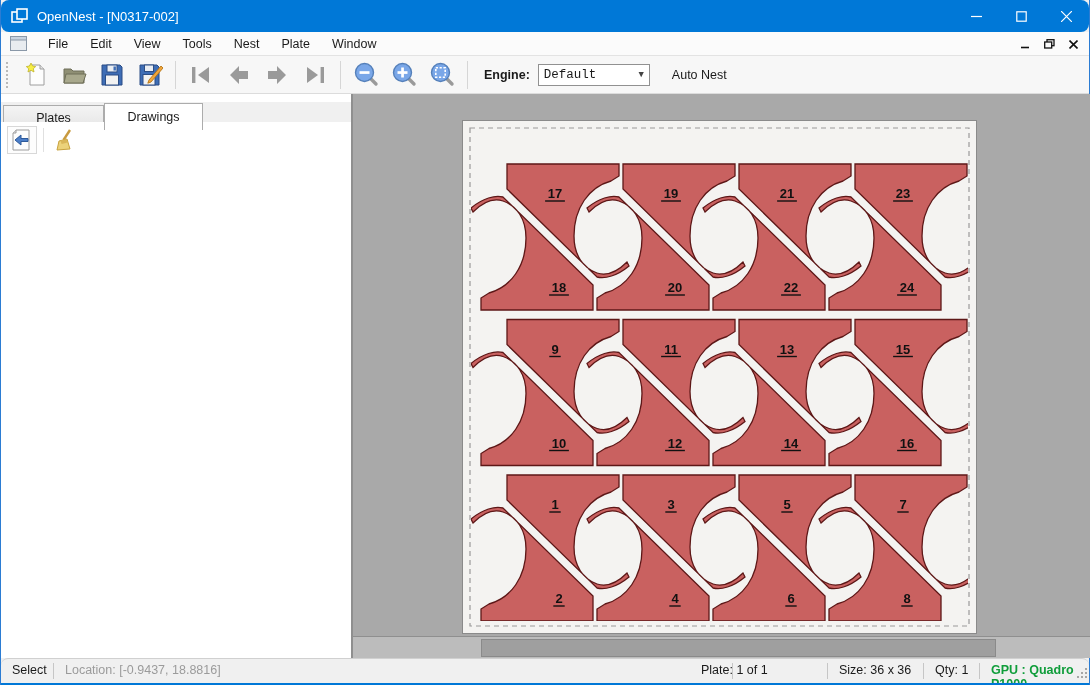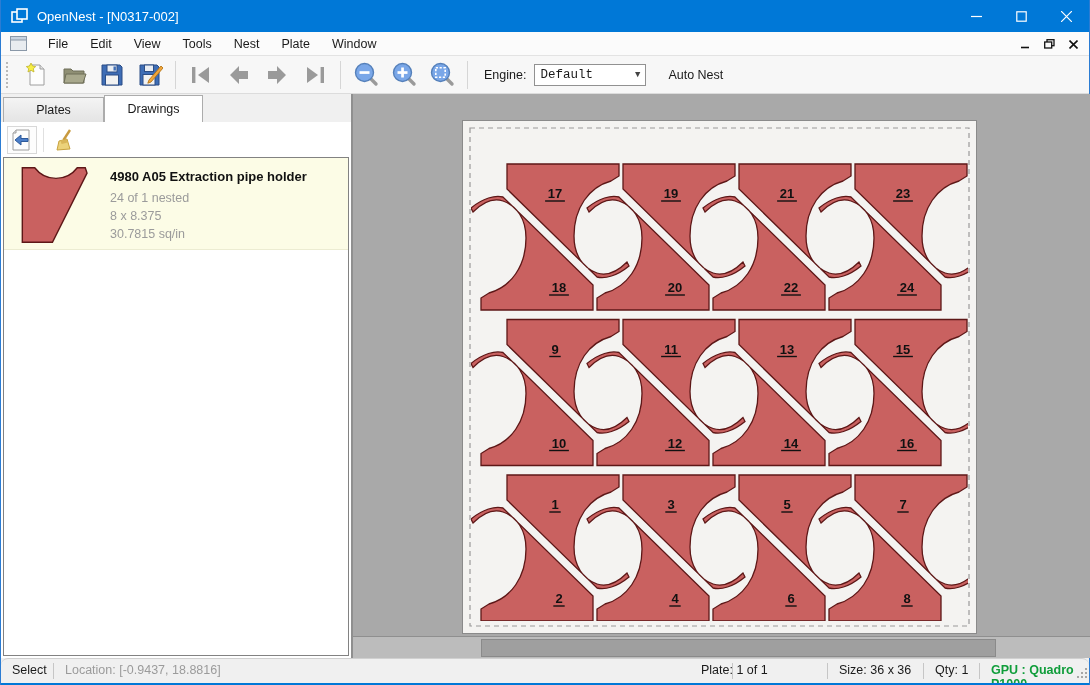--- a/index.html
+++ b/index.html
@@ -3,49 +3,49 @@
 <meta charset="utf-8">
 <style>
   * { margin:0; padding:0; box-sizing:border-box; }
   html,body { width:1090px; height:685px; overflow:hidden; }
   body { font-family:"Liberation Sans", sans-serif; font-size:12px; color:#1a1a1a; background:#fff; position:relative; }
   #window { position:absolute; left:0; top:0; width:1090px; height:685px;
             border-left:1px solid #2b7cd3; border-right:1px solid #2b7cd3; background:#f0f0f0; }
 
   
   .titlebar { position:absolute; left:0; top:0; width:100%; height:32px; background:#0078d7; color:#fff;
-              display:flex; align-items:center; }
+              display:flex; align-items:center;border-radius:8px; }
   .titlebar .appicon { margin-left:10px; width:18px; height:16px; }
   .titlebar .title { margin-left:8px; font-size:13px; }
   .winbtns { position:absolute; right:0; top:0; height:32px; display:flex; }
   .winbtn { width:45px; height:32px; display:flex; align-items:center; justify-content:center; }
 
   
   .menubar { position:absolute; left:0; top:32px; width:100%; height:24px; background:#fbfbfb;
              border-bottom:1px solid #e3e3e3; display:flex; align-items:center; }
   .mdiicon { margin-left:9px; margin-right:10px; }
   .menu-item { padding:4px 11px; font-size:12.5px;text-align:center; }
   .mdibtns { position:absolute; right:4px; top:0; height:24px; display:flex; align-items:center; gap:8px; padding-right:4px; }
   .mdibtn { width:16px; height:16px; display:flex; align-items:center; justify-content:center; font-weight:bold; color:#111; }
 
   
   .toolbar { position:absolute; left:0; top:56px; width:100%; height:38px; background:#f7f7f7;
              border-bottom:1px solid #dcdcdc; display:flex; align-items:center; }
   .grip { width:3px; height:26px; border-left:2px dotted #b9b9b9; margin-left:5px; margin-right:8px; }
   .tbtn { width:38px; height:32px; display:flex; align-items:center; justify-content:center; }
   .tsep { width:1px; height:28px; background:#d6d6d6; margin:0 6px; }
-  .engine-label { font-weight:normal; font-size:12.5px; margin:0 8px 0 10px; }
+  .engine-label { font-weight:bold; font-size:12.5px; margin:0 8px 0 10px; }
   .engine-select { width:112px; height:22px; background:#fff; border:1px solid #919191; display:flex;
                    align-items:center; justify-content:space-between; padding:0 5px; font-size:12.5px;font-family:Liberation Mono, monospace; }
   .engine-select .arrow { color:#444; font-size:9px; }
   .autonest { margin-left:14px; font-size:12.5px; padding:4px 8px; }
 
   
   .leftpanel { position:absolute; left:0; top:94px; width:350px; height:564px; background:#fff; }
-  .tabstrip { position:absolute; left:0; top:0; width:100%; height:28px; background:#f0f0f0; }
+  .tabstrip { position:absolute; left:0; top:8px; width:100%; height:28px; background:#f0f0f0; }
   .tab { position:absolute; top:3px; height:25px; display:flex; align-items:center; justify-content:center;
          font-size:12.5px; border:1px solid #acacac; border-bottom:none;
          background:linear-gradient(#f4f4f4,#e4e4e4); }
   .tab.plates { left:2px; width:101px; }
   .tab.drawings { left:103px; width:99px; top:1px; height:27px; background:#fff; z-index:2; }
   .paneltoolbar { position:absolute; left:0; top:28px; width:100%; height:35px; background:#fff;
                   display:flex; align-items:center; }
   .pbtn { width:30px; height:28px; margin-left:6px; display:flex; align-items:center; justify-content:center; }
   .pbtn.first { border:1px solid #d8d8d8; background:#fdfdfd; }
   .psep { width:1px; height:24px; background:#e0e0e0; margin-left:6px; }
@@ -236,31 +236,20 @@
           <path d="M11,7 L5,12 L11,17 V13.5 H18 V10.5 H11 Z" fill="#4b7ec8" stroke="#2e5a9a"></path>
         </svg>
       </div>
       <div class="psep"></div>
       <div class="pbtn">
         <svg width="24" height="24" viewBox="0 0 24 24">
           <line x1="17" y1="2" x2="10.5" y2="12" stroke="#c89a3f" stroke-width="2.4"></line>
           <path d="M6,13 L14,11 L17,21 L4,22 Z" fill="#ecd27a" stroke="#c8a23f"></path>
           <path d="M7.5,12.6 L13.5,11.2 L14.6,14.6 L8.6,16 Z" fill="#d9b659"></path>
         </svg>
-      </div>
-    </div>
-    <div class="listbox">
-      <div class="drawing-item">
-        <svg class="thumb" width="82" height="78" viewBox="0 0 80 88">
-          <path id="thumb-shape" d="M2,2 L16,2 A30 30 0 0 0 64,2 L73,2 L75,8 L36,86 L2,86 Z" fill="#c96160" stroke="#5d1717" stroke-width="1.6"></path>
-        </svg>
-        <div class="item-title">4980 A05 Extraction pipe holder</div>
-        <div class="item-sub" style="top:33px">24 of 1 nested</div>
-        <div class="item-sub" style="top:51px">8 x 8.375</div>
-        <div class="item-sub" style="top:69px">30.7815 sq/in</div>
       </div>
     </div>
   </div>
   <div class="splitter"></div>
 
   <div class="canvas">
     <div class="plate">
       <svg id="plate-svg" width="513" height="512" viewBox="0 0 513 512">
         <clipPath id="plateclip">
             <rect x="8" y="8" width="497" height="492"></rect>

